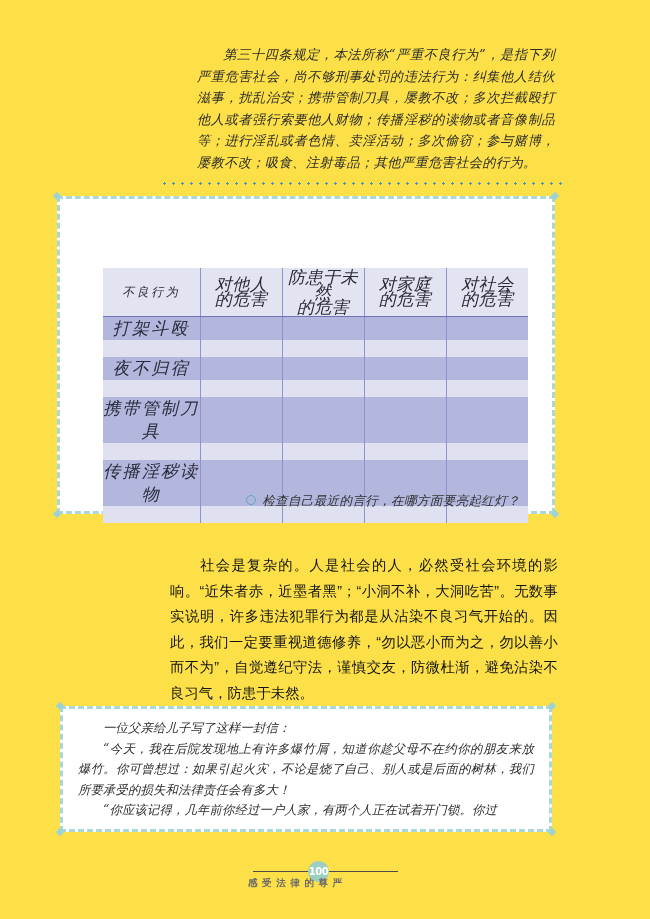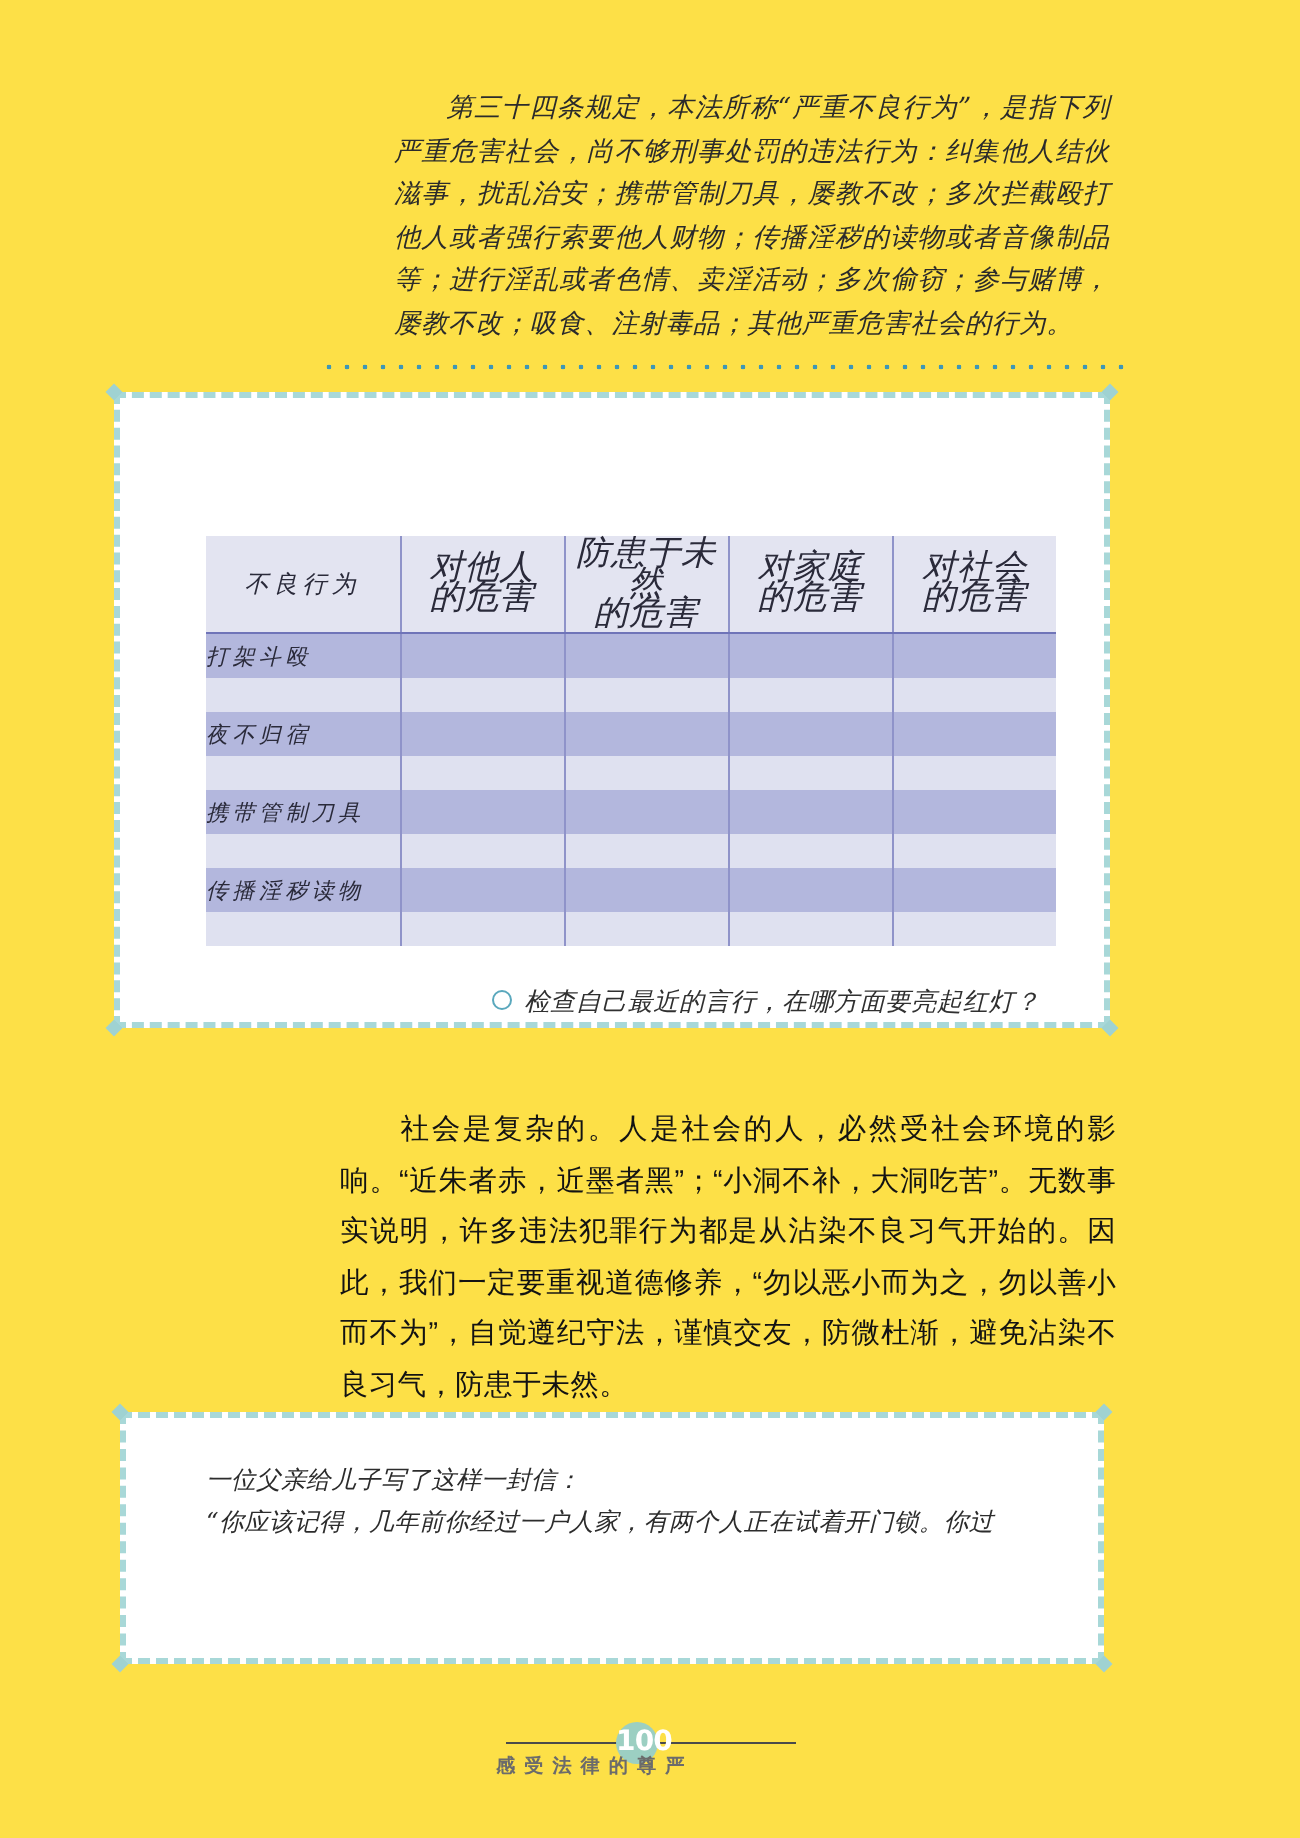--- a/index.html
+++ b/index.html
@@ -128,23 +128,24 @@
     border-right: 1px solid #8f93c9;
     border-bottom: 1.6px solid #6f74b8;
     letter-spacing: 0.5px;
   }
   .tbl th:last-child { border-right: none; }
   .tbl th.head-first { font-size: 12px; letter-spacing: 2.5px; }
 
   .tbl td {
     padding: 0;
     border-right: 1px solid #8f93c9;
-    font-size: 11px;
+    font-size: 17px;
     letter-spacing: 1.5px;
     color: #2a2a3a;
+    text-align: center;
   }
   .tbl td:last-child { border-right: none; }
 
   tr.band-dark td { background: #b3b7dd; height: 22px; }
   tr.band-light td { background: #dfe1f0; height: 17px; }
   tr.band-dark td.lbl { letter-spacing: 2.2px; }
   tr.band-light td.lbl { letter-spacing: 0; }
 
   
   .body-para {
@@ -169,21 +170,20 @@
     top: 718px;
     width: 456px;
     font-family: "DejaVu Serif", "Liberation Serif", serif;
     font-style: italic;
     font-size: 12.3px;
     line-height: 20.5px;
     color: #2c2c2c;
     text-align: justify;
     text-justify: inter-character;
     letter-spacing: 0.2px;
-    margin-top: 12px;
   }
   .letter p { margin: 0; }
   .letter .indent { display: inline-block; width: 25px; }
 
   
   .footer-rule {
     position: absolute;
     left: 253px;
     top: 871px;
     width: 145px;
@@ -193,21 +193,21 @@
   .page-badge {
     position: absolute;
     left: 308px;
     top: 861px;
     width: 21px;
     height: 21px;
     border-radius: 50%;
     background: #9ccfc2;
     color: #ffffff;
     font-family: "DejaVu Sans", "Liberation Sans", sans-serif;
-    font-size: 14px;
+    font-size: 10px;
     font-weight: bold;
     line-height: 21px;
     text-align: center;
     letter-spacing: -0.4px;
   }
   .footer-text {
     position: absolute;
     left: 248px;
     top: 877px;
     width: 145px;
@@ -327,20 +327,21 @@
   <div class="q-line" id="question-2"><span class="ring"></span><span>检查自己最近的言行，在哪方面要亮起红灯？</span></div>
 
   <div class="body-para"><span class="indent"></span><span>社会是复杂的。人是社会的人，必然受社会环境的影响。“近朱者赤，近墨者黑”；“小洞不补，大洞吃苦”。无数事实说明，许多违法犯罪行为都是从沾染不良习气开始的。因此，我们一定要重视道德修养，“勿以恶小而为之，勿以善小而不为”，自觉遵纪守法，谨慎交友，防微杜渐，避免沾染不良习气，防患于未然。</span></div>
 
   <div class="dash-box" id="activity-box-2">
     <span class="dash-corner"></span>
   </div>
 
   <div class="letter">
     <p><span class="indent"></span><span>一位父亲给儿子写了这样一封信：</span></p>
+    <p><span class="indent"></span><span>“今天，我在后院发现地上有许多爆竹屑，知道你趁父母不在约你的朋友来放爆竹。你可曾想过：如果引起火灾，不论是烧了自己、别人或是后面的树林，我们所要承受的损失和法律责任会有多大！</span></p>
     <p><span class="indent"></span><span>“你应该记得，几年前你经过一户人家，有两个人正在试着开门锁。你过</span></p>
   </div>
 
   <div class="footer-rule"></div>
   <div class="page-badge">100</div>
   <div class="footer-text">感受法律的尊严</div>
 
 </div>
 
 </body></html>

